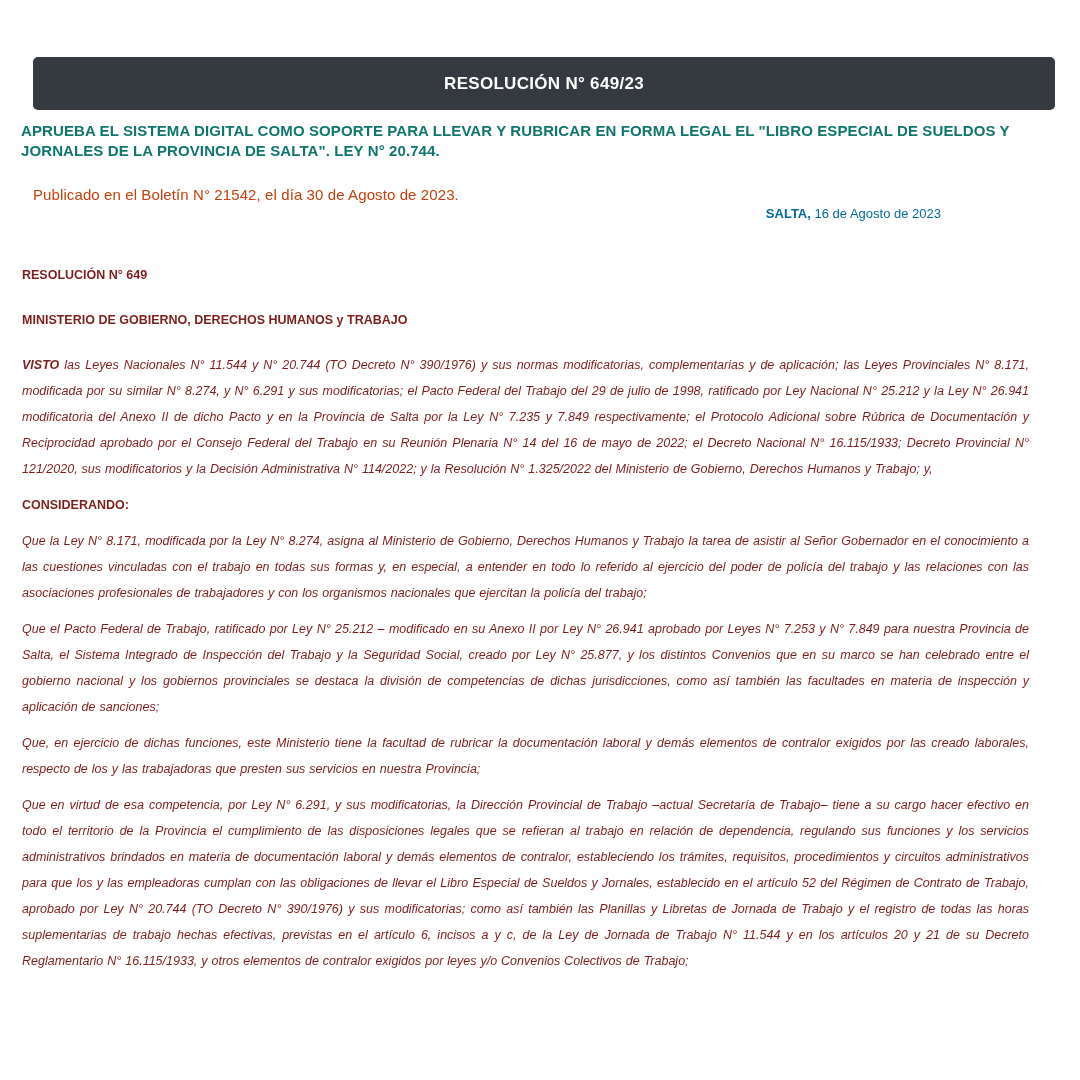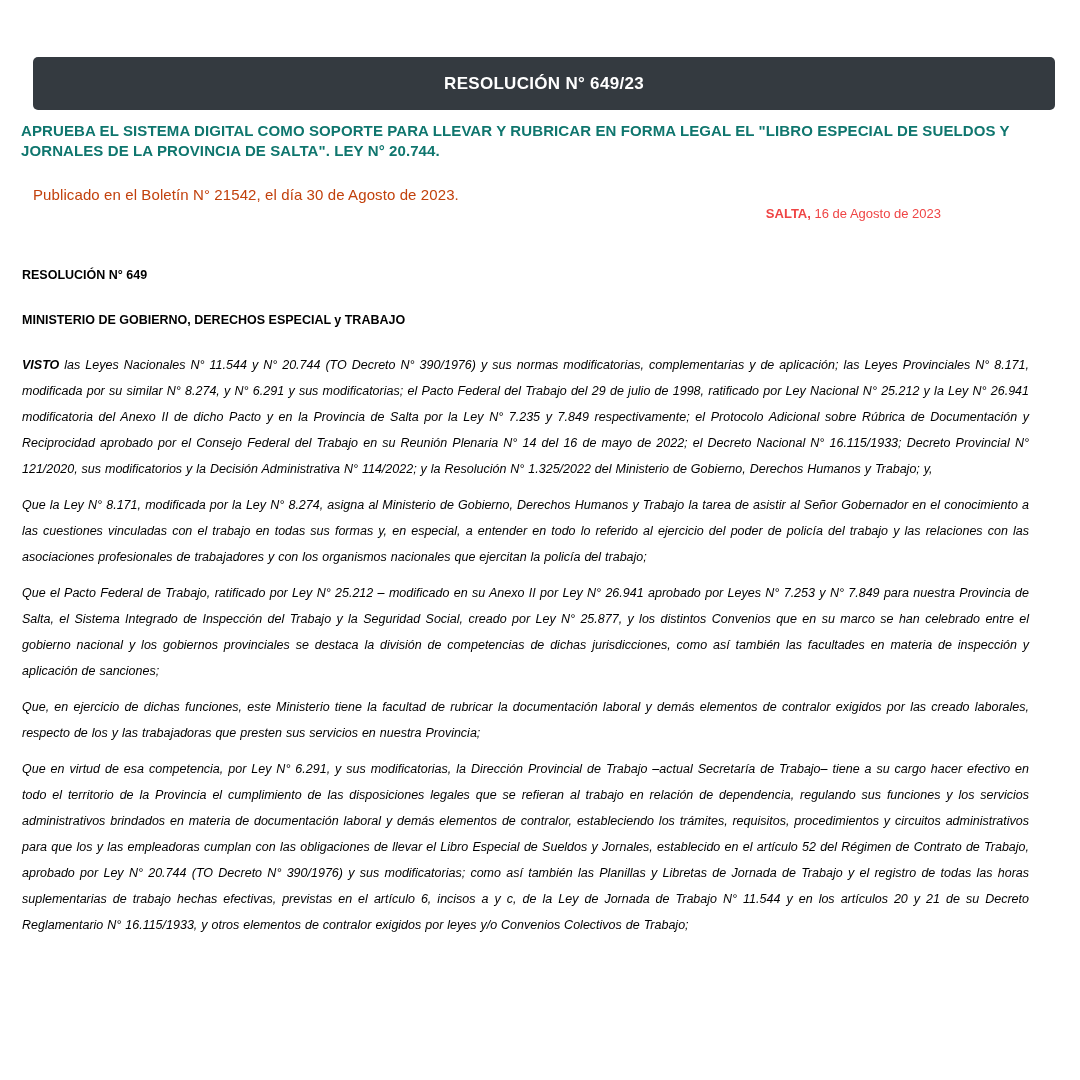--- a/index.html
+++ b/index.html
@@ -27,27 +27,27 @@
     position: absolute; left: 21px; top: 121px; width: 992px;
     font-size: 15px; font-weight: 700; line-height: 20px;
     color: #0f766e; letter-spacing: 0.1px;
   }
   .published {
     position: absolute; left: 33px; top: 170px; width: 900px;
     font-size: 15px; color: #c2410c; letter-spacing: 0.1px; margin-top: 16px;
   }
   .dateline {
     position: absolute; right: 51px; top: 206px;
-    font-size: 13px; color: #ef4444; text-align: right; margin-left: 23px;
+    font-size: 13px; color: #0369a1; text-align: right; margin-left: 23px;
   }
   .b { font-weight: 700; }
 
   .doc-body {
     position: absolute; left: 22px; top: 262px; width: 1007px;
-    font-size: 12.5px; line-height: 26px; color: #000000;
+    font-size: 12.5px; line-height: 26px; color: #7f1d1d;
   }
   .doc-body p { margin: 0; }
   .meta { font-weight: 700; margin-bottom: 19px !important; }
   .heading { font-weight: 700; margin-bottom: 10px !important; }
   .para {
     text-align: justify;
     margin-bottom: 10px !important;
     word-spacing: 0.5px;
     font-style: italic;
   }
@@ -64,25 +64,26 @@
   <h1 class="summary-title">APRUEBA EL SISTEMA DIGITAL COMO SOPORTE PARA LLEVAR Y RUBRICAR EN FORMA LEGAL EL "LIBRO ESPECIAL DE SUELDOS Y JORNALES DE LA PROVINCIA DE SALTA". LEY N° 20.744.</h1>
 
   <p class="published">Publicado en el Boletín N° 21542, el día 30 de Agosto de 2023.</p>
 
   <p class="dateline"><span class="b">SALTA,</span><span> 16 de Agosto de 2023</span></p>
 
   <div class="doc-body">
 
     <p class="meta">RESOLUCIÓN N° 649</p>
 
-    <p class="meta">MINISTERIO DE GOBIERNO, DERECHOS ESPECIAL y TRABAJO</p>
+    <p class="meta">MINISTERIO DE GOBIERNO, DERECHOS HUMANOS y TRABAJO</p>
 
 
     <p class="para"><span class="b">VISTO</span><span> las Leyes Nacionales N° 11.544 y N° 20.744 (TO Decreto N° 390/1976) y sus normas modificatorias, complementarias y de aplicación; las Leyes Provinciales N° 8.171, modificada por su similar N° 8.274, y N° 6.291 y sus modificatorias; el Pacto Federal del Trabajo del 29 de julio de 1998, ratificado por Ley Nacional N° 25.212 y la Ley N° 26.941 modificatoria del Anexo II de dicho Pacto y en la Provincia de Salta por la Ley N° 7.235 y 7.849 respectivamente; el Protocolo Adicional sobre Rúbrica de Documentación y Reciprocidad aprobado por el Consejo Federal del Trabajo en su Reunión Plenaria N° 14 del 16 de mayo de 2022; el Decreto Nacional N° 16.115/1933; Decreto Provincial N° 121/2020, sus modificatorios y la Decisión Administrativa N° 114/2022; y la Resolución N° 1.325/2022 del Ministerio de Gobierno, Derechos Humanos y Trabajo; y,</span></p>
 
+    <p class="heading">CONSIDERANDO:</p>
 
     <p class="para">Que la Ley N° 8.171, modificada por la Ley N° 8.274, asigna al Ministerio de Gobierno, Derechos Humanos y Trabajo la tarea de asistir al Señor Gobernador en el conocimiento a las cuestiones vinculadas con el trabajo en todas sus formas y, en especial, a entender en todo lo referido al ejercicio del poder de policía del trabajo y las relaciones con las asociaciones profesionales de trabajadores y con los organismos nacionales que ejercitan la policía del trabajo;</p>
 
     <p class="para">Que el Pacto Federal de Trabajo, ratificado por Ley N° 25.212 – modificado en su Anexo II por Ley N° 26.941 aprobado por Leyes N° 7.253 y N° 7.849 para nuestra Provincia de Salta, el Sistema Integrado de Inspección del Trabajo y la Seguridad Social, creado por Ley N° 25.877, y los distintos Convenios que en su marco se han celebrado entre el gobierno nacional y los gobiernos provinciales se destaca la división de competencias de dichas jurisdicciones, como así también las facultades en materia de inspección y aplicación de sanciones;</p>
 
     <p class="para">Que, en ejercicio de dichas funciones, este Ministerio tiene la facultad de rubricar la documentación laboral y demás elementos de contralor exigidos por las creado laborales, respecto de los y las trabajadoras que presten sus servicios en nuestra Provincia;</p>
 
     <p class="para">Que en virtud de esa competencia, por Ley N° 6.291, y sus modificatorias, la Dirección Provincial de Trabajo –actual Secretaría de Trabajo– tiene a su cargo hacer efectivo en todo el territorio de la Provincia el cumplimiento de las disposiciones legales que se refieran al trabajo en relación de dependencia, regulando sus funciones y los servicios administrativos brindados en materia de documentación laboral y demás elementos de contralor, estableciendo los trámites, requisitos, procedimientos y circuitos administrativos para que los y las empleadoras cumplan con las obligaciones de llevar el Libro Especial de Sueldos y Jornales, establecido en el artículo 52 del Régimen de Contrato de Trabajo, aprobado por Ley N° 20.744 (TO Decreto N° 390/1976) y sus modificatorias; como así también las Planillas y Libretas de Jornada de Trabajo y el registro de todas las horas suplementarias de trabajo hechas efectivas, previstas en el artículo 6, incisos a y c, de la Ley de Jornada de Trabajo N° 11.544 y en los artículos 20 y 21 de su Decreto Reglamentario N° 16.115/1933, y otros elementos de contralor exigidos por leyes y/o Convenios Colectivos de Trabajo;</p>
 
   </div>

